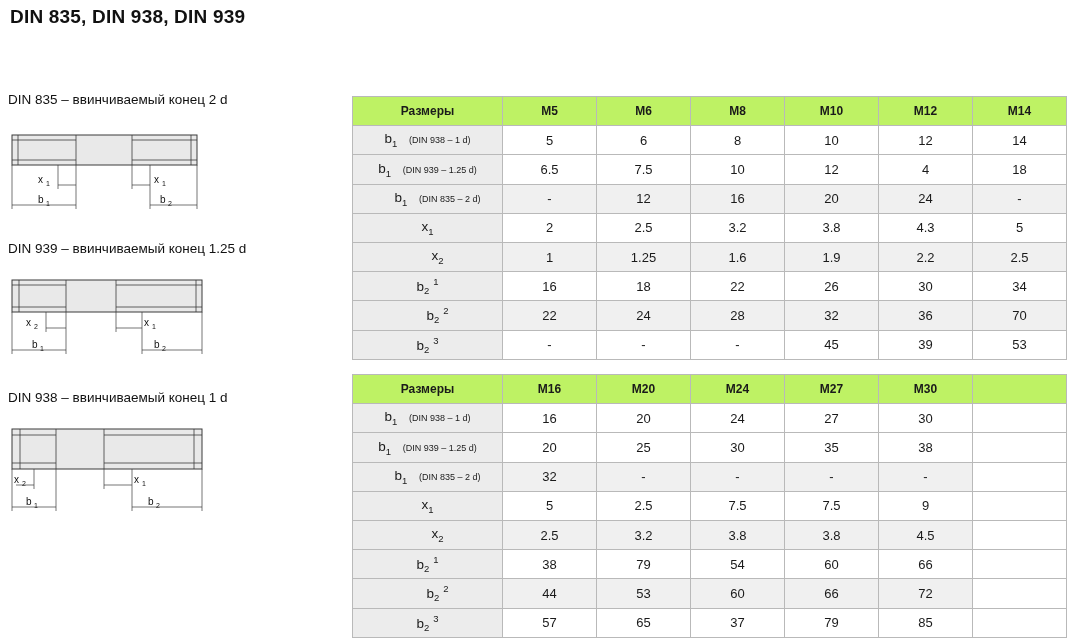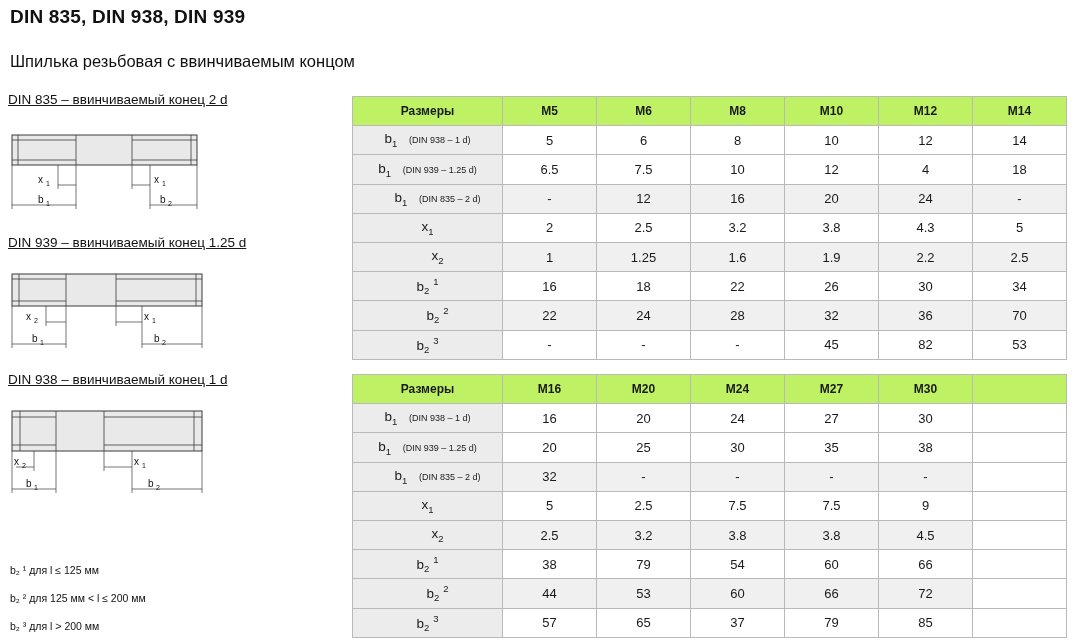--- a/index.html
+++ b/index.html
@@ -35,21 +35,20 @@
     top: 52px;
     font-size: 16.5px;
     color: #111;
   }
   
   .left-col {
     position: absolute;
     left: 8px;
     top: 92px;
     width: 330px;
-    text-decoration: underline;
   }
   .fig-block { position: relative; }
   .fig-caption {
     font-size: 13.5px;
     color: #111;
     margin-bottom: 10px;
     white-space: nowrap;
   }
   .fig-canvas { position: relative; }
   .footnotes {
@@ -100,21 +99,20 @@
   
   #table2 col.c0 { width: 150px; }
   #table2 col.cx { width: 94px; }
 </style>
 </head>
 <body>
 
 <div class="page">
 
   <div class="title">DIN 835, DIN 938, DIN 939</div>
-  <div class="subtitle">Шпилька резьбовая с ввинчиваемым концом</div>
 
   <div class="left-col">
 
     <div class="fig-block">
       <div class="fig-caption">DIN 835 – ввинчиваемый конец 2 d</div>
       <div class="fig-canvas">
         <svg width="330" height="100" viewBox="0 0 330 100">
 
           <rect x="4" y="18" width="185" height="30" fill="#e9e9e9" stroke="#3a3a3a" stroke-width="1"></rect>
 
@@ -147,21 +145,21 @@
           <text x="146" y="66" font-size="10" font-family="Liberation Sans, sans-serif" fill="#111">x</text>
           <text x="154" y="69" font-size="7" font-family="Liberation Sans, sans-serif" fill="#111">1</text>
           <text x="30" y="86" font-size="10" font-family="Liberation Sans, sans-serif" fill="#111">b</text>
           <text x="38" y="89" font-size="7" font-family="Liberation Sans, sans-serif" fill="#111">1</text>
           <text x="152" y="86" font-size="10" font-family="Liberation Sans, sans-serif" fill="#111">b</text>
           <text x="160" y="89" font-size="7" font-family="Liberation Sans, sans-serif" fill="#111">2</text>
         </svg>
       </div>
     </div>
 
-    <div class="fig-block" style="margin-top:14px;">
+    <div class="fig-block" style="margin-top:20px;">
       <div class="fig-caption">DIN 939 – ввинчиваемый конец 1.25 d</div>
       <div class="fig-canvas">
         <svg width="330" height="100" viewBox="0 0 330 100">
           <rect x="4" y="14" width="190" height="32" fill="#e9e9e9" stroke="#3a3a3a" stroke-width="1"></rect>
           <line x1="4" y1="19" x2="58" y2="19" stroke="#3a3a3a" stroke-width="0.8"></line>
           <line x1="4" y1="41" x2="58" y2="41" stroke="#3a3a3a" stroke-width="0.8"></line>
           <line x1="58" y1="14" x2="58" y2="46" stroke="#3a3a3a" stroke-width="0.8"></line>
           <line x1="108" y1="19" x2="194" y2="19" stroke="#3a3a3a" stroke-width="0.8"></line>
           <line x1="108" y1="41" x2="194" y2="41" stroke="#3a3a3a" stroke-width="0.8"></line>
           <line x1="108" y1="14" x2="108" y2="46" stroke="#3a3a3a" stroke-width="0.8"></line>
@@ -182,21 +180,21 @@
           <text x="136" y="60" font-size="10" font-family="Liberation Sans, sans-serif" fill="#111">x</text>
           <text x="144" y="63" font-size="7" font-family="Liberation Sans, sans-serif" fill="#111">1</text>
           <text x="24" y="82" font-size="10" font-family="Liberation Sans, sans-serif" fill="#111">b</text>
           <text x="32" y="85" font-size="7" font-family="Liberation Sans, sans-serif" fill="#111">1</text>
           <text x="146" y="82" font-size="10" font-family="Liberation Sans, sans-serif" fill="#111">b</text>
           <text x="154" y="85" font-size="7" font-family="Liberation Sans, sans-serif" fill="#111">2</text>
         </svg>
       </div>
     </div>
 
-    <div class="fig-block" style="margin-top:8px;">
+    <div class="fig-block" style="margin-top:20px;">
       <div class="fig-caption">DIN 938 – ввинчиваемый конец 1 d</div>
       <div class="fig-canvas">
         <svg width="330" height="110" viewBox="0 0 330 110">
           <rect x="4" y="14" width="190" height="40" fill="#e9e9e9" stroke="#3a3a3a" stroke-width="1"></rect>
           <line x1="4" y1="20" x2="48" y2="20" stroke="#3a3a3a" stroke-width="0.8"></line>
           <line x1="4" y1="48" x2="48" y2="48" stroke="#3a3a3a" stroke-width="0.8"></line>
           <line x1="48" y1="14" x2="48" y2="54" stroke="#3a3a3a" stroke-width="0.8"></line>
           <line x1="96" y1="20" x2="194" y2="20" stroke="#3a3a3a" stroke-width="0.8"></line>
           <line x1="96" y1="48" x2="194" y2="48" stroke="#3a3a3a" stroke-width="0.8"></line>
           <line x1="96" y1="14" x2="96" y2="54" stroke="#3a3a3a" stroke-width="0.8"></line>
@@ -218,25 +216,20 @@
           <text x="134" y="71" font-size="7" font-family="Liberation Sans, sans-serif" fill="#111">1</text>
           <text x="18" y="90" font-size="10" font-family="Liberation Sans, sans-serif" fill="#111">b</text>
           <text x="26" y="93" font-size="7" font-family="Liberation Sans, sans-serif" fill="#111">1</text>
           <text x="140" y="90" font-size="10" font-family="Liberation Sans, sans-serif" fill="#111">b</text>
           <text x="148" y="93" font-size="7" font-family="Liberation Sans, sans-serif" fill="#111">2</text>
         </svg>
       </div>
     </div>
   </div>
 
-  <div class="footnotes">
-    <div>b₂ ¹ для l ≤ 125 мм</div>
-    <div>b₂ ² для 125 мм &lt; l ≤ 200 мм</div>
-    <div>b₂ ³ для l &gt; 200 мм</div>
-  </div>
 
   <div class="table-wrap" style="left:352px; top:96px;">
     <table class="din" id="table1">
       <colgroup>
         <col class="c0">
           <col class="cx">
           <col class="cx">
           <col class="cx">
           <col class="cx">
           <col class="cx">
@@ -316,21 +309,21 @@
           <td>32</td>
           <td>36</td>
           <td>70</td>
         </tr>
         <tr>
           <td class="rowhead"><span>b</span><span class="idx">2</span> <span class="sup-idx">3</span></td>
           <td>-</td>
           <td>-</td>
           <td>-</td>
           <td>45</td>
-          <td>82</td>
+          <td>39</td>
           <td>53</td>
         </tr>
       </tbody>
     </table>
   </div>
 
   <div class="table-wrap" style="left:352px; top:374px;">
     <table class="din" id="table2">
       <colgroup>
         <col class="c0">

